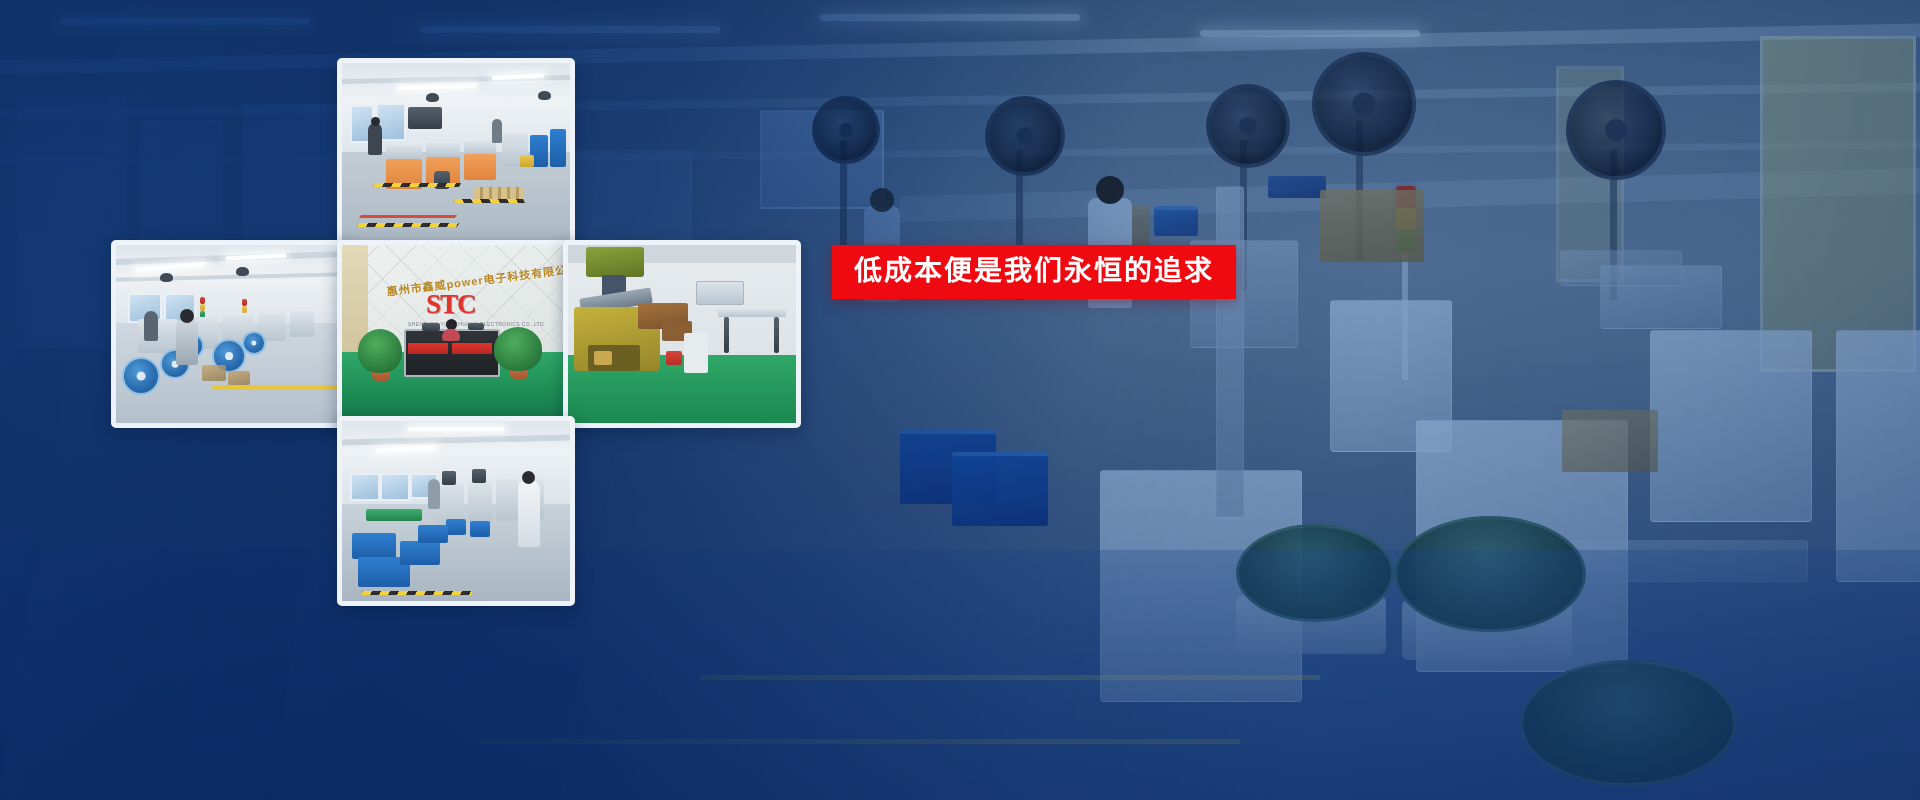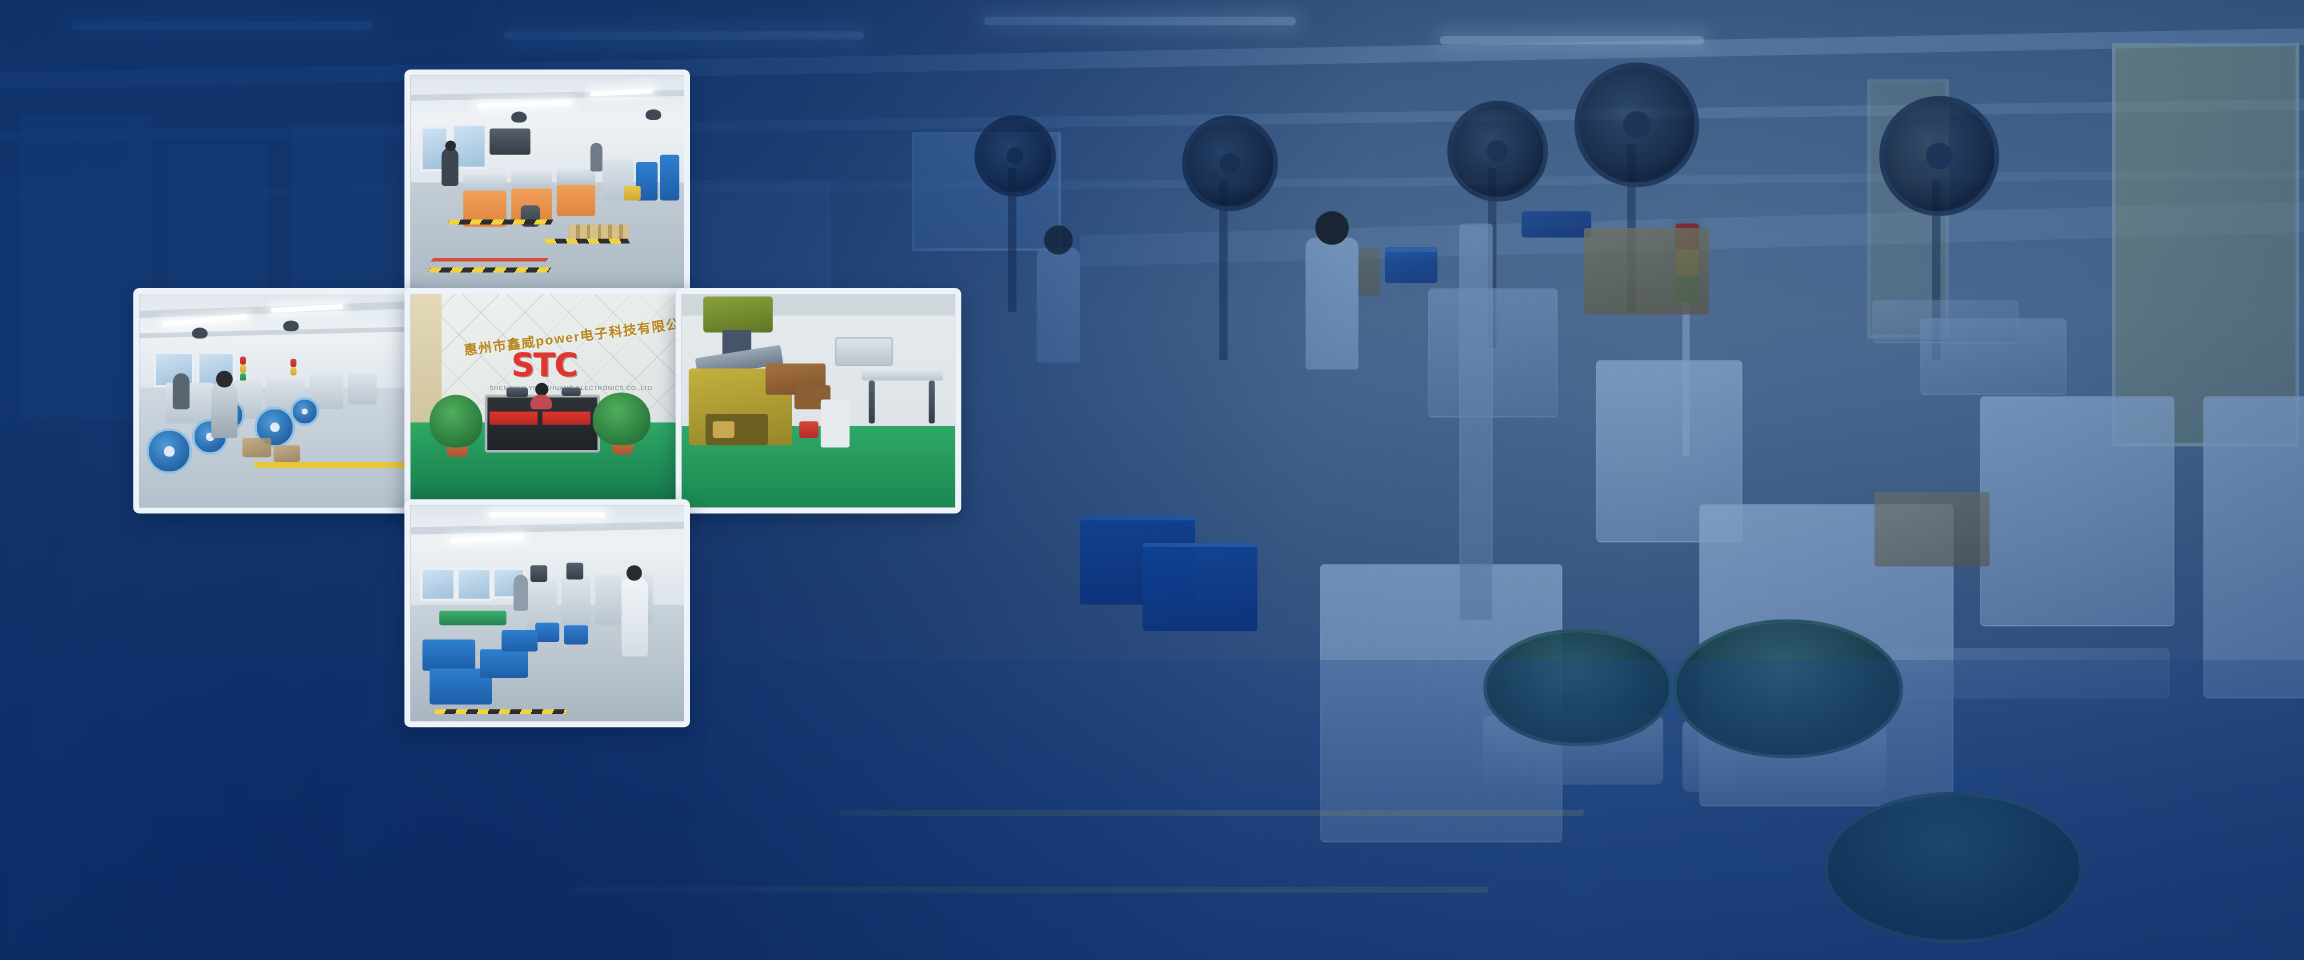--- a/index.html
+++ b/index.html
@@ -366,21 +366,21 @@
     <div class="ph ph-center">
       <div class="inner">
         <div class="stc-wall">
           <div class="stc-grid"></div>
         </div>
 
         <div class="pbench" style="left:0;top:0;width:26px;height:118px;background:linear-gradient(180deg,#e3d9b8,#cfc39c);"></div>
 
         <div class="stc-cn" style="left:44px;top:26px;font-size:11px;transform:rotate(-7deg);">惠州市鑫威power电子科技有限公司</div>
 
-        <div class="stc-logo" style="left:84px;top:44px;font-size:27px;">STC</div>
+        <div class="stc-logo" style="left:84px;top:44px;font-size:27px;font-family:Liberation Serif, serif;">STC</div>
 
         <div class="stc-sub" style="left:66px;top:76px;font-size:5px;letter-spacing:.4px;">SHENZHEN YINGCHUANG ELECTRONICS CO.,LTD</div>
 
         <div class="pfloor" style="height:40%;background:linear-gradient(to bottom,#2fa867,#1d8b54 60%,#16764a);"></div>
 
         <div class="stc-desk" style="left:62px;top:84px;width:92px;height:44px;"></div>
         <div class="stc-deskred" style="left:66px;top:98px;width:40px;height:11px;"></div>
         <div class="stc-deskred" style="left:110px;top:98px;width:40px;height:11px;"></div>
         <div class="pbench pdark" style="left:80px;top:78px;width:18px;height:8px;border-radius:2px;"></div>
         <div class="pbench pdark" style="left:126px;top:78px;width:16px;height:7px;border-radius:2px;"></div>
@@ -449,15 +449,16 @@
         <div class="pperson" style="left:176px;top:60px;width:22px;height:66px;background:linear-gradient(180deg,#f2f5f8,#d4dce4);"></div>
         <div class="phead" style="left:180px;top:50px;width:13px;height:13px;"></div>
         <div class="pperson" style="left:86px;top:58px;width:12px;height:30px;background:#8f9caa;"></div>
 
         <div class="ptape" style="left:20px;top:170px;width:110px;transform:skewX(-22deg);"></div>
       </div>
     </div>
   </div>
 
   <div class="copy">
+    <div class="ribbon">低成本便是我们永恒的追求</div>
   </div>
 
 </div>
 
 </body></html>

